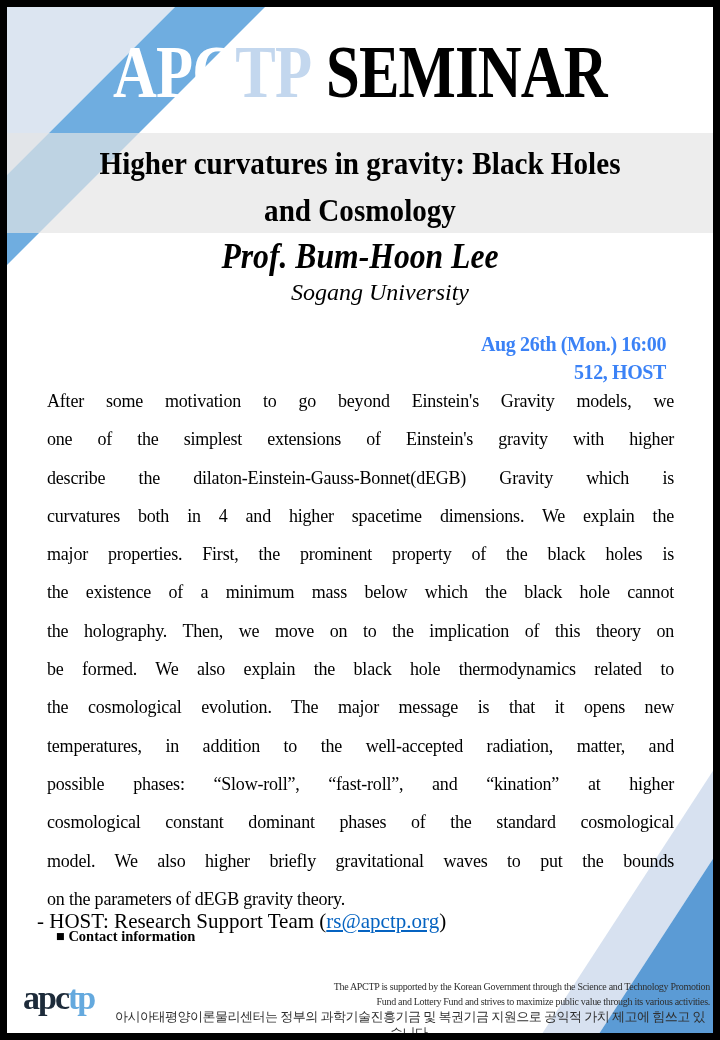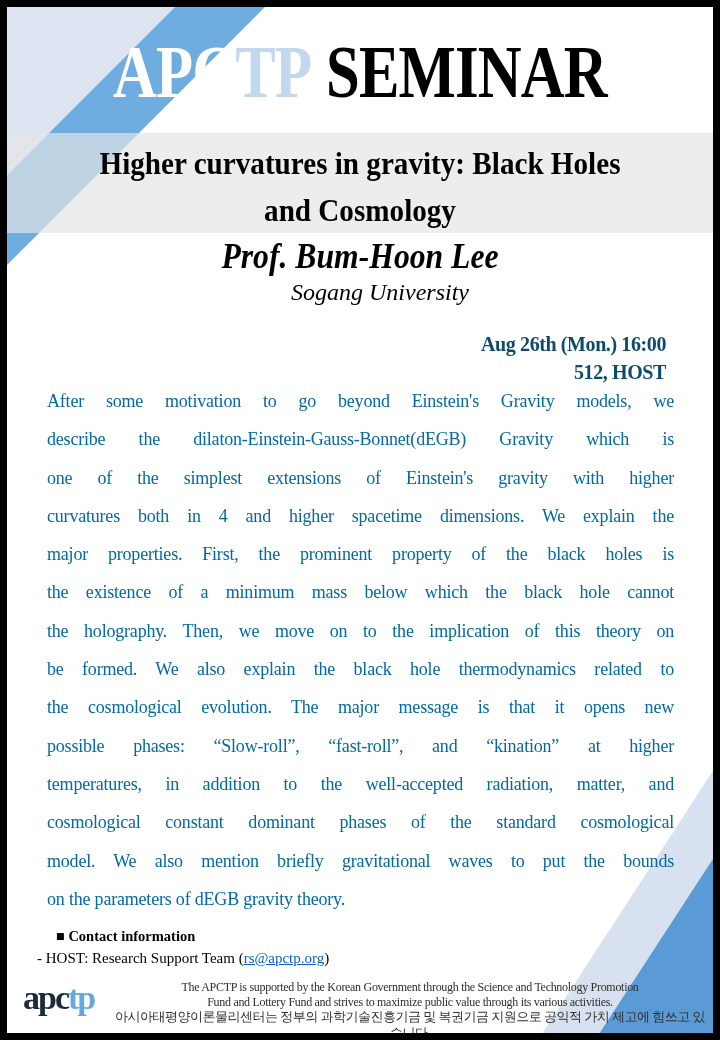--- a/index.html
+++ b/index.html
@@ -37,39 +37,39 @@
     font-size:36px; font-weight:bold; font-style:italic; color:#000;
     transform:scaleX(0.88); transform-origin:50% 50%;
   }
   .affiliation {
     position:absolute; top:279px; left:0; width:720px; text-align:center; z-index:2;
     font-size:24px; font-style:italic; color:#000;padding-left:20px;
   }
   
   .when {
     position:absolute; top:330px; right:54px; text-align:right; z-index:2;
-    font-size:20px; font-weight:bold; color:#0c4a6e; line-height:28px; letter-spacing:-0.4px;
+    font-size:20px; font-weight:bold; color:#3b82f6; line-height:28px; letter-spacing:-0.4px;
   }
   
-  .abstract { position:absolute; top:382px; left:47px; width:627px; z-index:2; color:#0369a1; }
+  .abstract { position:absolute; top:382px; left:47px; width:627px; z-index:2; color:#000000; }
   .abstract .line {
     font-size:18px; letter-spacing:-0.2px; height:38.3px; line-height:38.3px;
     text-align:justify; text-align-last:justify;
   }
   .abstract .line:last-child { text-align-last:left; }
   
   .contact-head { position:absolute; left:56px; top:928px; font-size:14.5px; font-weight:bold; color:#000; z-index:2; }
-  .contact-host { position:absolute; left:37px; top:950px; font-size:15px; color:#000; z-index:2; }
+  .contact-host { position:absolute; left:37px; top:909px; font-size:21px; color:#000; z-index:2; }
   .email-link { color:var(--link,#0563c1); text-decoration:underline; cursor:pointer; }
   
   .logo { position:absolute; left:23px; top:981px; z-index:2; font-size:34px; font-weight:bold; letter-spacing:-2px; line-height:1; }
   .logo-dark  { color:var(--logo-navy,#1d2b3a); }
   .logo-light { color:var(--logo-blue,#64a9de); }
   .footer-text { position:absolute; left:110px; top:980px; width:600px; text-align:center; color:#2e2e2e; z-index:2; }
-  .ft1, .ft2 { font-size:12px; line-height:14.5px; letter-spacing:-0.3px; }
+  .ft1, .ft2 { font-size:10px; line-height:14.5px; letter-spacing:-0.3px;text-align:right; }
   .ft3 { font-size:13px; line-height:16px; letter-spacing:-0.5px; }
   
   .frame { position:absolute; inset:0; border:7px solid #000; pointer-events:none; z-index:10; }
 </style>
 </head>
 <body>
 
 <div class="page">
 
   <div class="ribbon r-pale-tl"></div>
@@ -91,32 +91,32 @@
   <div class="speaker">Prof. Bum-Hoon Lee</div>
   <div class="affiliation">Sogang University</div>
 
   <div class="when">
     <div>Aug 26th (Mon.) 16:00</div>
     <div>512, HOST</div>
   </div>
 
   <div class="abstract">
       <div class="line">After some motivation to go beyond Einstein's Gravity models, we</div>
+      <div class="line">one of the simplest extensions of Einstein's gravity with higher</div>
       <div class="line">describe the dilaton-Einstein-Gauss-Bonnet(dEGB) Gravity which is</div>
-      <div class="line">one of the simplest extensions of Einstein's gravity with higher</div>
       <div class="line">curvatures both in 4 and higher spacetime dimensions. We explain the</div>
       <div class="line">major properties. First, the prominent property of the black holes is</div>
       <div class="line">the existence of a minimum mass below which the black hole cannot</div>
       <div class="line">the holography. Then, we move on to the implication of this theory on</div>
       <div class="line">be formed. We also explain the black hole thermodynamics related to</div>
       <div class="line">the cosmological evolution. The major message is that it opens new</div>
+      <div class="line">temperatures, in addition to the well-accepted radiation, matter, and</div>
       <div class="line">possible phases: “Slow-roll”, “fast-roll”, and “kination” at higher</div>
-      <div class="line">temperatures, in addition to the well-accepted radiation, matter, and</div>
       <div class="line">cosmological constant dominant phases of the standard cosmological</div>
-      <div class="line">model. We also mention briefly gravitational waves to put the bounds</div>
+      <div class="line">model. We also higher briefly gravitational waves to put the bounds</div>
       <div class="line">on the parameters of dEGB gravity theory.</div>
     </div>
 
   <div class="contact-head">■ Contact information</div>
   <div class="contact-host">
     <span>- HOST: Research Support Team (</span><a class="email-link">rs@apctp.org</a><span>)</span>
   </div>
 
   <div class="logo">
     <span class="logo-dark">apc</span><span class="logo-light">tp</span>

